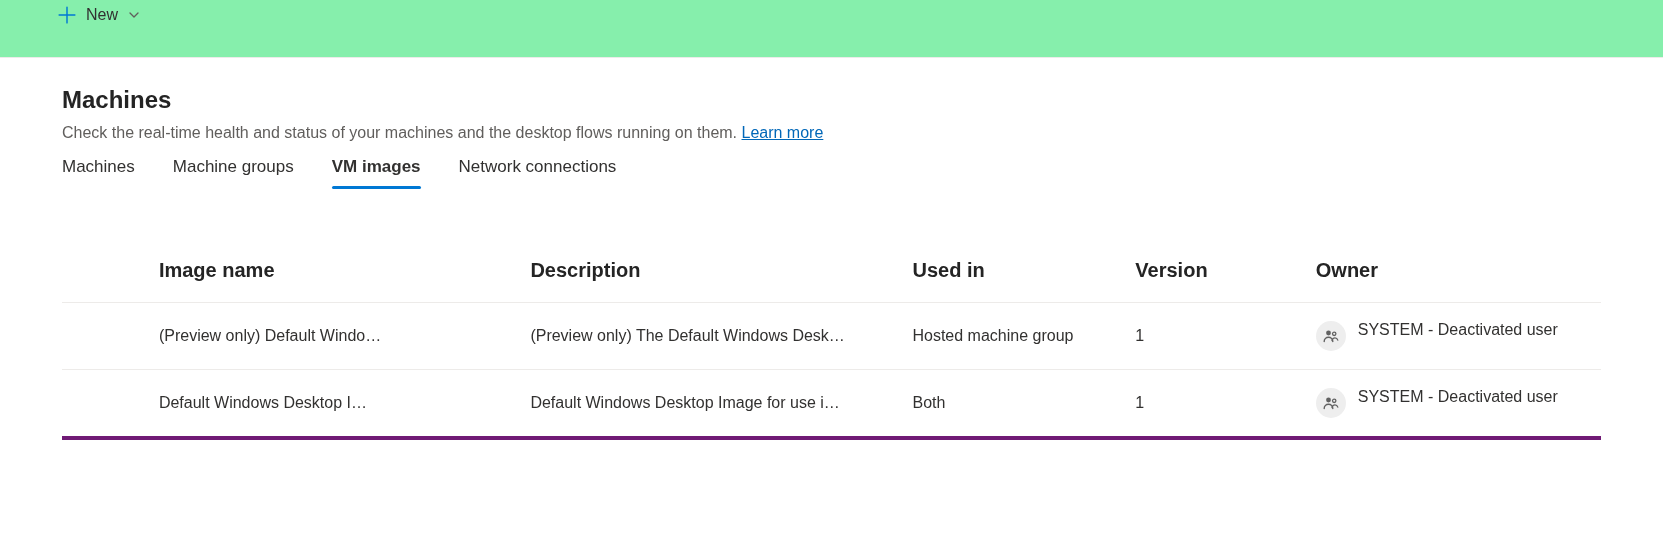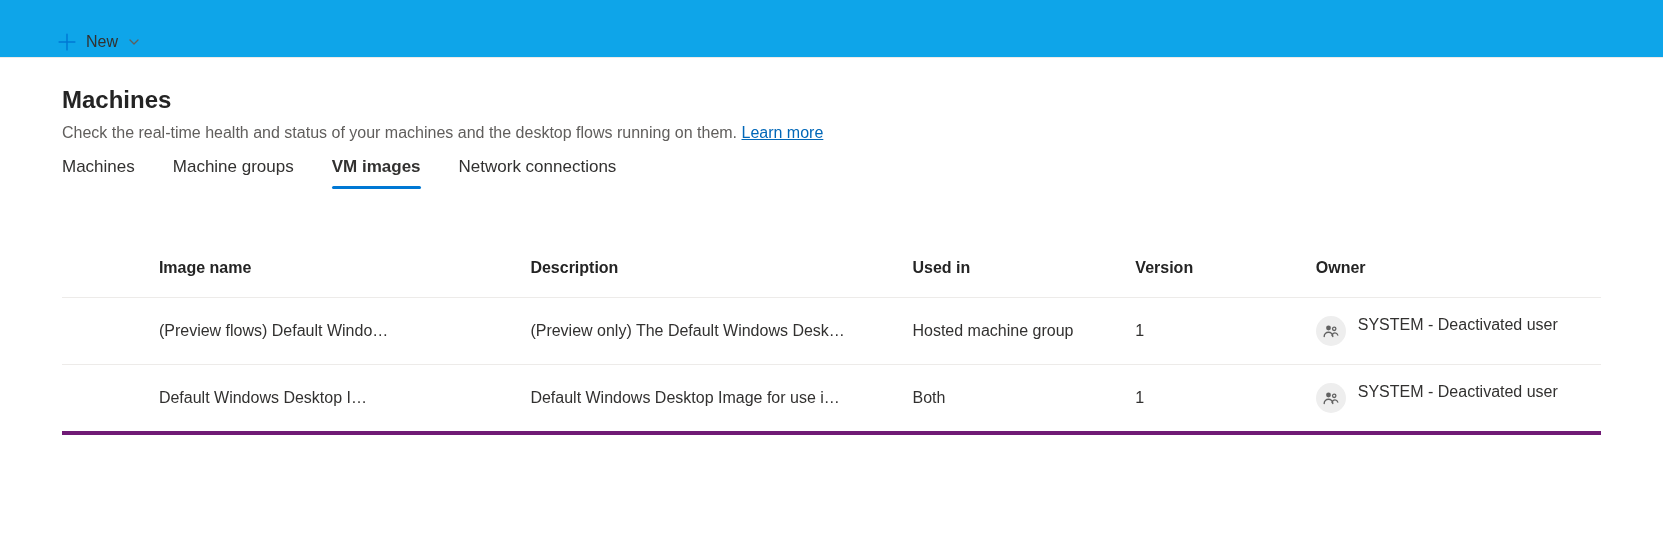--- a/index.html
+++ b/index.html
@@ -7,25 +7,25 @@
       padding: 0;
       box-sizing: border-box;
     }
     body {
       font-family: "Segoe UI", -apple-system, BlinkMacSystemFont, sans-serif;
       font-size: 14px;
       color: #323130;
       background: #ffffff;
     }
     .toolbar {
-      background: #0ea5e9;
+      background: #86efac;
       border-bottom: 1px solid #edebe9;
       height: 58px;
       display: flex;
-      align-items: flex-end;
+      align-items: flex-start;
       padding: 0 50px;
     }
     .new-button {
       display: flex;
       align-items: center;
       gap: 10px;
       background: transparent;
       border: none;
       font-size: 16px;
       color: #323130;
@@ -86,21 +86,21 @@
       height: 3px;
       background: #0078d4;
       border-radius: 2px;
     }
     .table {
       width: 100%;
       border-collapse: collapse;
     }
     .table th {
       text-align: left;
-      font-size: 16px;
+      font-size: 20px;
       font-weight: 600;
       color: #242424;
       padding: 12px 12px 20px 12px;
     }
     .table td {
       padding: 18px 12px;
       font-size: 16px;
       color: #323130;
       border-top: 1px solid #edebe9;
       white-space: nowrap;
@@ -168,21 +168,21 @@
         <th class="col-name">Image name</th>
         <th class="col-desc">Description</th>
         <th class="col-used">Used in</th>
         <th class="col-version">Version</th>
         <th class="col-owner">Owner</th>
       </tr>
     </thead>
     <tbody>
       <tr>
         <td class="col-spacer"></td>
-        <td class="col-name">(Preview flows) Default Windo…</td>
+        <td class="col-name">(Preview only) Default Windo…</td>
         <td class="col-desc">(Preview only) The Default Windows Desk…</td>
         <td class="col-used">Hosted machine group</td>
         <td class="col-version">1</td>
         <td class="col-owner">
           <div class="owner-cell">
             <div class="owner-avatar">
               <svg width="16" height="16" viewBox="0 0 16 16" fill="currentColor">
                 <circle cx="5.5" cy="5" r="2.4"></circle>
                 <path d="M1.2 13.5c0-2.3 1.9-4.2 4.3-4.2s4.3 1.9 4.3 4.2" fill="none" stroke="currentColor" stroke-width="1.4" stroke-linecap="round"></path>
                 <circle cx="11.2" cy="5.8" r="1.7" fill="none" stroke="currentColor" stroke-width="1.3"></circle>

